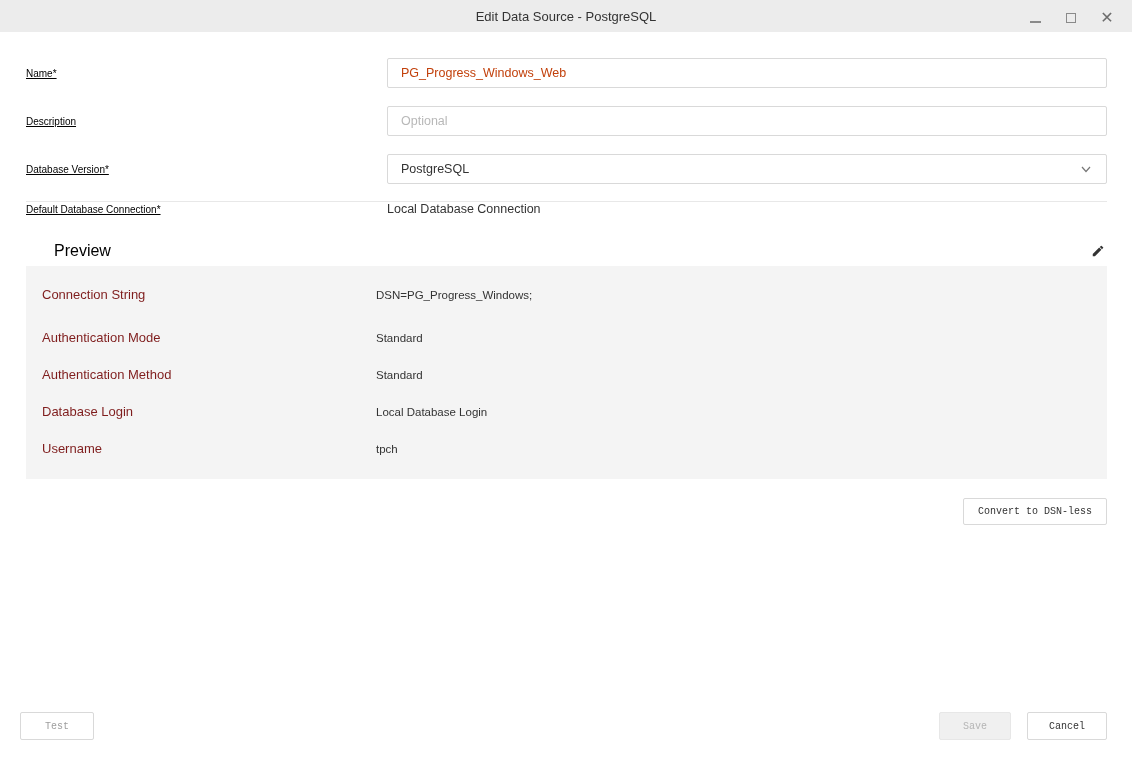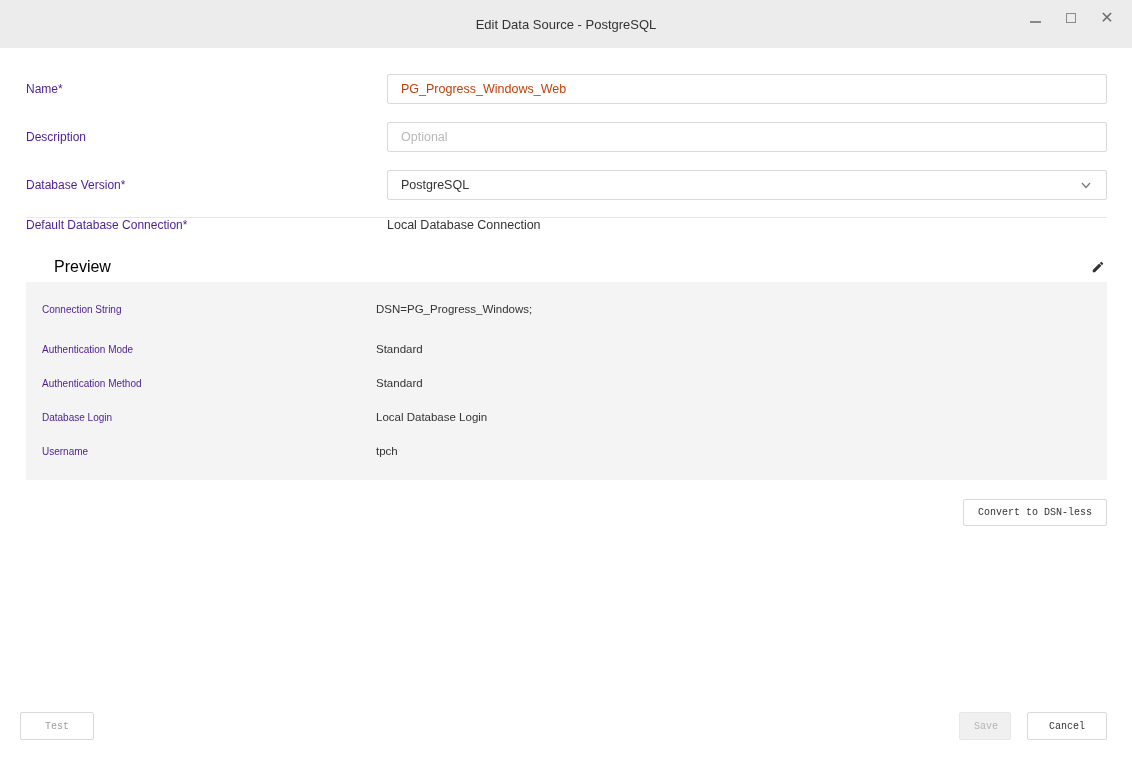--- a/index.html
+++ b/index.html
@@ -4,40 +4,40 @@
 <style>
   * { margin:0; padding:0; box-sizing:border-box; }
   html,body { width:1132px; height:762px; }
   body {
     font-family:"Liberation Sans", sans-serif;
     background:#ffffff; color:#333;
     position:relative; overflow:hidden;
   }
   
   .titlebar {
-    height:48px; background:#ececec;
+    height:32px; background:#ececec;
     display:flex; align-items:center; justify-content:center;
     position:relative;
   }
   .titlebar-title { font-size:13px; color:#333; }
   .win-controls {
     position:absolute; right:12px; top:0; height:36px;
     display:flex; align-items:center; gap:10px;
   }
   .win-btn {
     width:26px; height:26px; display:flex; align-items:center; justify-content:center;
     cursor:pointer; color:#7a7a7a;
   }
   .min-glyph { width:11px; height:0; border-bottom:2px solid #8a8a8a; margin-top:8px; }
   .max-glyph { width:10px; height:10px; border:1.5px solid #8a8a8a; }
   .close-glyph { font-size:16px; color:#6d6d6d; line-height:1; }
   
   .dlg-body { padding:26px 25px 0 26px; }
   .form-row { display:flex; align-items:center; margin-bottom:18px; }
-  .form-label { width:361px; font-size:12px; color:#4c1d95; flex:none; }
+  .form-label { width:361px; font-size:10px; color:#000000; flex:none;text-decoration:underline; }
   .form-field { flex:1; }
   .text-input {
     width:100%; height:30px; border:1px solid #d9d9d9; border-radius:2px;
     padding:0 13px; font-family:"Liberation Sans", sans-serif;
     font-size:12.5px; color:#c2410c; outline:none; background:#fff;
   }
   .text-input::placeholder { color:#b8b8b8; }
   .select-box {
     width:100%; height:30px; border:1px solid #d9d9d9; border-radius:2px;
     padding:0 13px; font-size:12.5px; color:#333; background:#fff;
@@ -49,38 +49,38 @@
   .static-row { display:flex; align-items:center; }
   .static-value { font-size:12.5px; color:#333; }
   
   .preview-header { display:flex; align-items:center; justify-content:space-between; margin-top:26px; }
   .preview-label { font-size:16px; color:#000000;margin-left:28px; }
   .edit-btn { width:18px; height:18px; cursor:pointer; display:flex; align-items:center; justify-content:center; }
   .edit-btn svg { width:14px; height:14px; fill:#333; }
   .preview-panel { background:#f4f4f4; margin-top:6px; padding:10px 0 12px 0; }
   .preview-row { display:flex; align-items:center; padding:11px 0; }
   .preview-row.first { padding-bottom:14px; margin-bottom:3px; }
-  .preview-row .p-label { width:350px; padding-left:16px; font-size:10px; color:#4c1d95; flex:none; }
+  .preview-row .p-label { width:350px; padding-left:16px; font-size:13px; color:#7f1d1d; flex:none; }
   .preview-row .p-value { font-size:11.5px; color:#333; }
   
   .convert-row { display:flex; justify-content:flex-end; margin-top:19px; }
   .btn {
     font-family:Liberation Mono, monospace; font-size:10px;
     background:#fff; border:1px solid #d9d9d9; border-radius:2px;
     color:#333; cursor:pointer; padding:0 14px; height:27px;
   }
   .btn-convert { height:27px; }
   .footer {
     position:absolute; left:20px; right:25px; bottom:22px;
     display:flex; align-items:center; justify-content:space-between;
   }
   .footer-right { display:flex; gap:16px; }
   .btn-test { width:74px; height:28px; color:#9e9e9e; }
   .btn-save {
-    width:52px; height:28px; background:#f0f0f0; border:1px solid #e7e7e7;
+    width:72px; height:28px; background:#f0f0f0; border:1px solid #e7e7e7;
     color:#b5b5b5; cursor:default;
   }
   .btn-cancel { width:80px; height:28px; }
 </style>
 </head>
 <body>
 
 <div class="dialog">
 
   <div class="titlebar">

